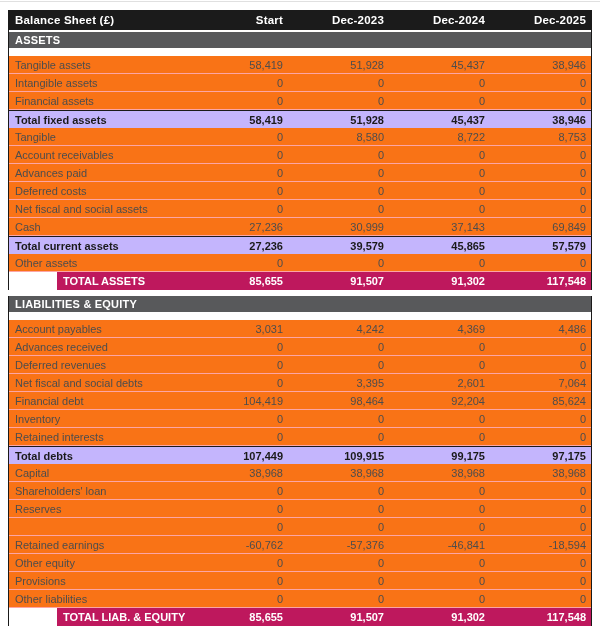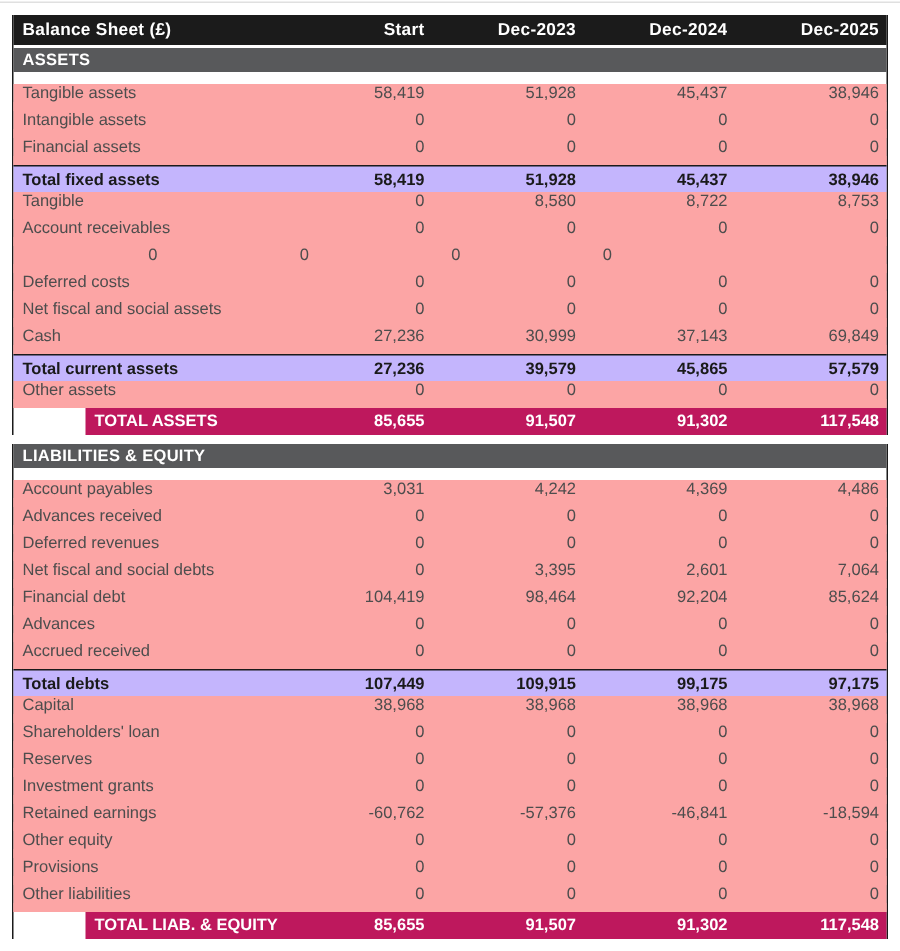--- a/index.html
+++ b/index.html
@@ -40,23 +40,24 @@
     font-size: 11.5px;
     letter-spacing: 0.2px;
   }
   .row.section {
     background: #58595b; color: #ffffff;
     font-weight: bold; height: 16px;
     margin-bottom: 8px;
     letter-spacing: 0.2px;
   }
   .row.normal {
-    background: #fca5a5; color: #4d4d4d;
+    background: #f97316; color: #4d4d4d;
     height: 18px;
-    border-bottom: 6px solid #fca5a5;
+    border-bottom: 1px solid #fca5a5;
+    justify-content: flex-end;
   }
   .row.subtotal {
     background: #c4b5fd; color: #1a1a1a;
     font-weight: bold; height: 18px;
     border-top: 1px solid #1a1a1a;
   }
   .row.total {
     background: #be185d; color: #ffffff;
     font-weight: bold; height: 18px; margin-left: 48px;
   }
@@ -117,20 +118,21 @@
           <div class="cell num">8,753</div>
         </div>
         <div class="row normal">
           <div class="cell label">Account receivables</div>
           <div class="cell num">0</div>
           <div class="cell num">0</div>
           <div class="cell num">0</div>
           <div class="cell num">0</div>
         </div>
         <div class="row normal">
+          <div class="cell label">Advances paid</div>
           <div class="cell num">0</div>
           <div class="cell num">0</div>
           <div class="cell num">0</div>
           <div class="cell num">0</div>
         </div>
         <div class="row normal">
           <div class="cell label">Deferred costs</div>
           <div class="cell num">0</div>
           <div class="cell num">0</div>
           <div class="cell num">0</div>
@@ -210,28 +212,28 @@
           <div class="cell num">7,064</div>
         </div>
         <div class="row normal">
           <div class="cell label">Financial debt</div>
           <div class="cell num">104,419</div>
           <div class="cell num">98,464</div>
           <div class="cell num">92,204</div>
           <div class="cell num">85,624</div>
         </div>
         <div class="row normal">
-          <div class="cell label">Advances</div>
-          <div class="cell num">0</div>
-          <div class="cell num">0</div>
-          <div class="cell num">0</div>
-          <div class="cell num">0</div>
-        </div>
-        <div class="row normal">
-          <div class="cell label">Accrued received</div>
+          <div class="cell label">Inventory</div>
+          <div class="cell num">0</div>
+          <div class="cell num">0</div>
+          <div class="cell num">0</div>
+          <div class="cell num">0</div>
+        </div>
+        <div class="row normal">
+          <div class="cell label">Retained interests</div>
           <div class="cell num">0</div>
           <div class="cell num">0</div>
           <div class="cell num">0</div>
           <div class="cell num">0</div>
         </div>
         <div class="row subtotal">
           <div class="cell label">Total debts</div>
           <div class="cell num">107,449</div>
           <div class="cell num">109,915</div>
           <div class="cell num">99,175</div>
@@ -252,21 +254,20 @@
           <div class="cell num">0</div>
         </div>
         <div class="row normal">
           <div class="cell label">Reserves</div>
           <div class="cell num">0</div>
           <div class="cell num">0</div>
           <div class="cell num">0</div>
           <div class="cell num">0</div>
         </div>
         <div class="row normal">
-          <div class="cell label">Investment grants</div>
           <div class="cell num">0</div>
           <div class="cell num">0</div>
           <div class="cell num">0</div>
           <div class="cell num">0</div>
         </div>
         <div class="row normal">
           <div class="cell label">Retained earnings</div>
           <div class="cell num">-60,762</div>
           <div class="cell num">-57,376</div>
           <div class="cell num">-46,841</div>

